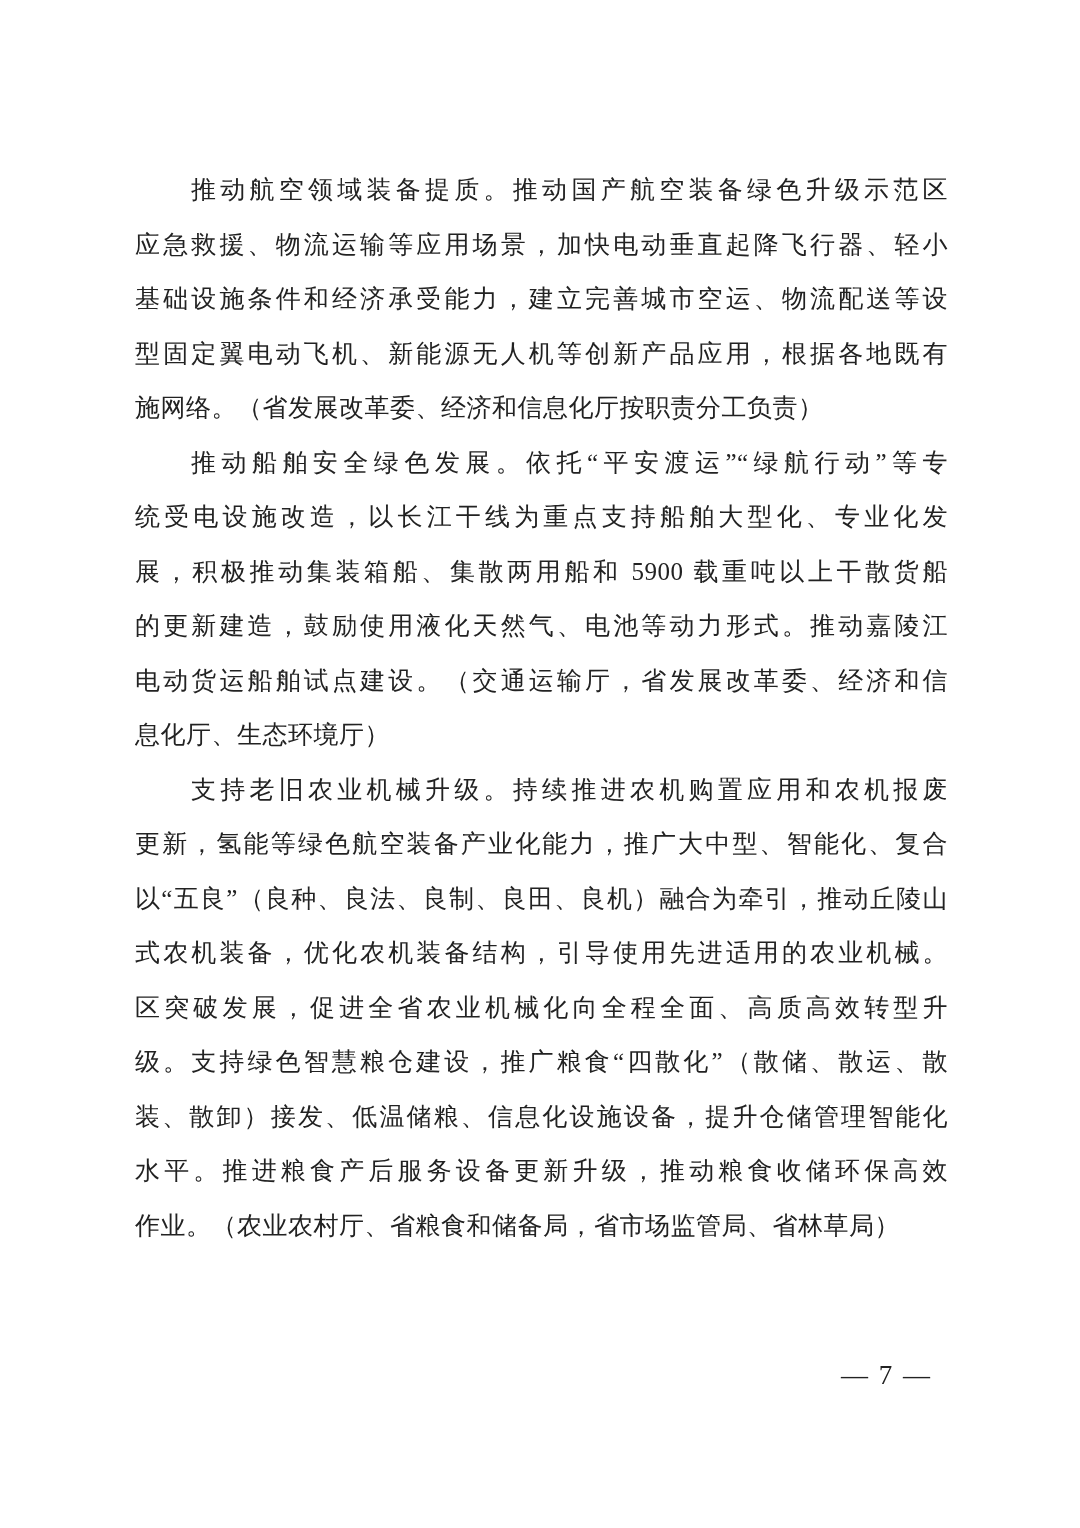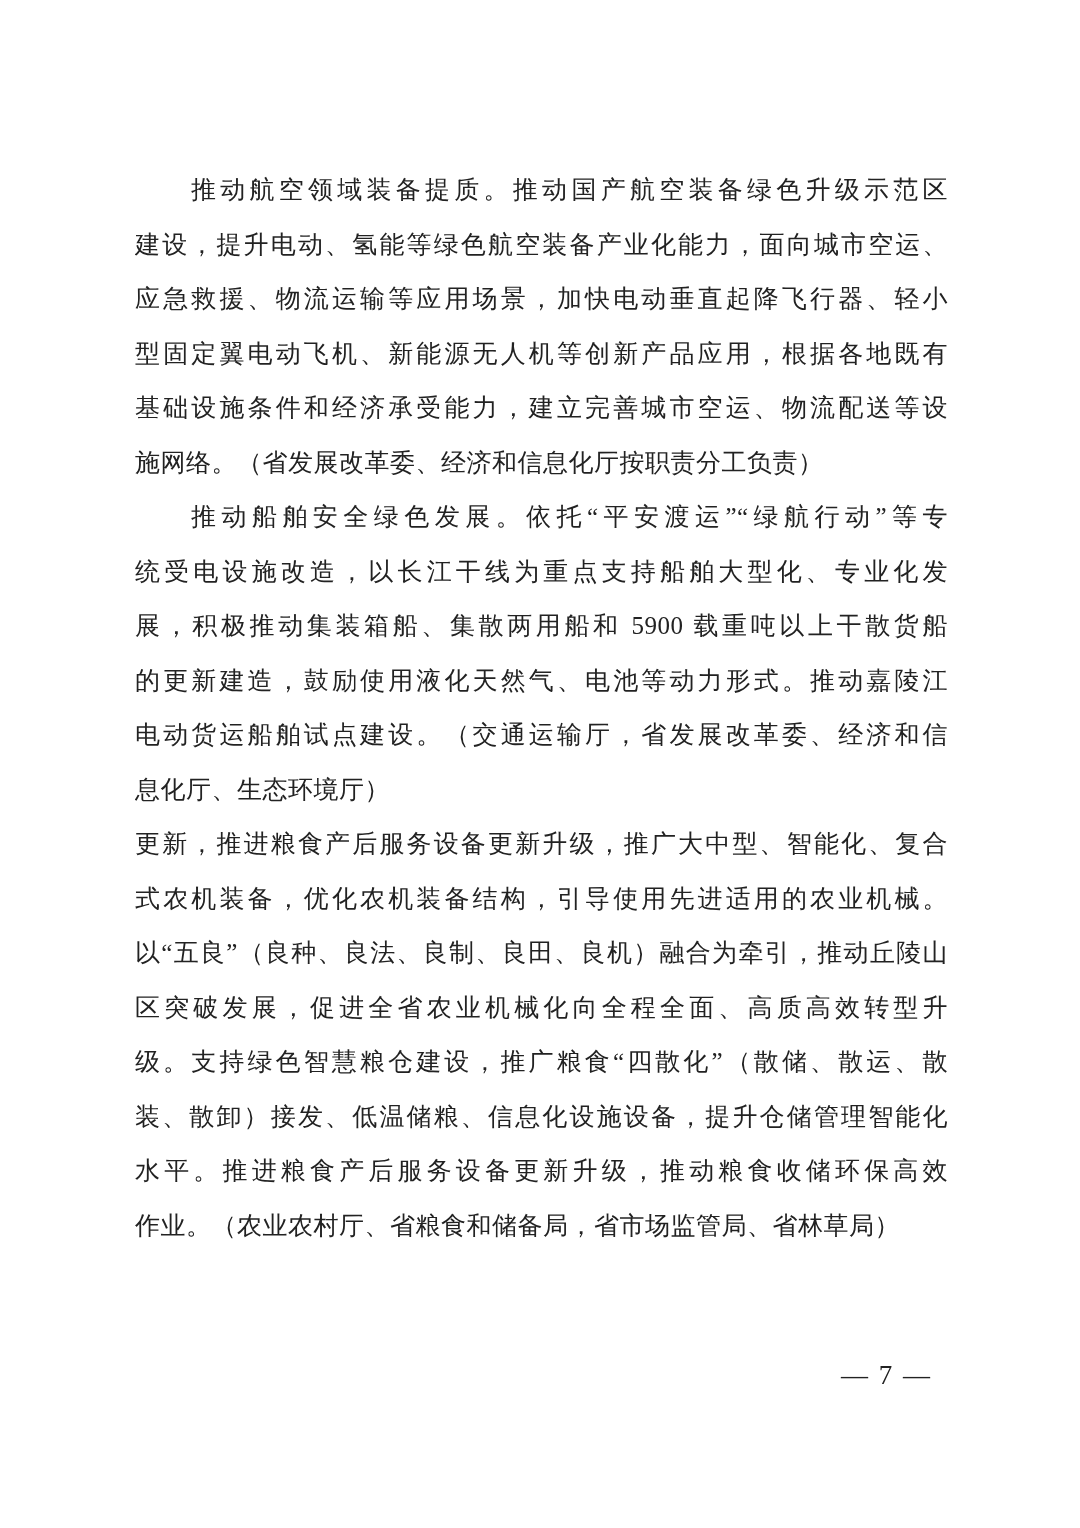--- a/index.html
+++ b/index.html
@@ -60,40 +60,40 @@
 </style>
 </head>
 <body>
 
 <div class="page">
 
   <div class="text-block">
 
     <div class="para">
       <div class="line indent">推动航空领域装备提质。推动国产航空装备绿色升级示范区</div>
-      <div class="line">建设，提升电动、氢能等绿色航空装备产业化能力，面向城市空运、</div>
       <div class="line">应急救援、物流运输等应用场景，加快电动垂直起降飞行器、轻小</div>
+      <div class="line">基础设施条件和经济承受能力，建立完善城市空运、物流配送等设</div>
       <div class="line">型固定翼电动飞机、新能源无人机等创新产品应用，根据各地既有</div>
-      <div class="line">基础设施条件和经济承受能力，建立完善城市空运、物流配送等设</div>
       <div class="line plast">施网络。（省发展改革委、经济和信息化厅按职责分工负责）</div>
     </div>
 
     <div class="para">
       <div class="line indent">推动船舶安全绿色发展。依托“平安渡运”“绿航行动”等专</div>
       <div class="line">统受电设施改造，以长江干线为重点支持船舶大型化、专业化发</div>
       <div class="line">展，积极推动集装箱船、集散两用船和 5900 载重吨以上干散货船</div>
       <div class="line">的更新建造，鼓励使用液化天然气、电池等动力形式。推动嘉陵江</div>
       <div class="line">电动货运船舶试点建设。（交通运输厅，省发展改革委、经济和信</div>
       <div class="line plast">息化厅、生态环境厅）</div>
     </div>
 
     <div class="para">
-      <div class="line">更新，推进粮食产后服务设备更新升级，推广大中型、智能化、复合</div>
+      <div class="line indent">支持老旧农业机械升级。持续推进农机购置应用和农机报废</div>
+      <div class="line">更新，氢能等绿色航空装备产业化能力，推广大中型、智能化、复合</div>
+      <div class="line">以“五良”（良种、良法、良制、良田、良机）融合为牵引，推动丘陵山</div>
       <div class="line">式农机装备，优化农机装备结构，引导使用先进适用的农业机械。</div>
-      <div class="line">以“五良”（良种、良法、良制、良田、良机）融合为牵引，推动丘陵山</div>
       <div class="line">区突破发展，促进全省农业机械化向全程全面、高质高效转型升</div>
       <div class="line">级。支持绿色智慧粮仓建设，推广粮食“四散化”（散储、散运、散</div>
       <div class="line">装、散卸）接发、低温储粮、信息化设施设备，提升仓储管理智能化</div>
       <div class="line">水平。推进粮食产后服务设备更新升级，推动粮食收储环保高效</div>
       <div class="line plast">作业。（农业农村厅、省粮食和储备局，省市场监管局、省林草局）</div>
     </div>
 
   </div>
 
   <div class="page-number">— 7 —</div>

